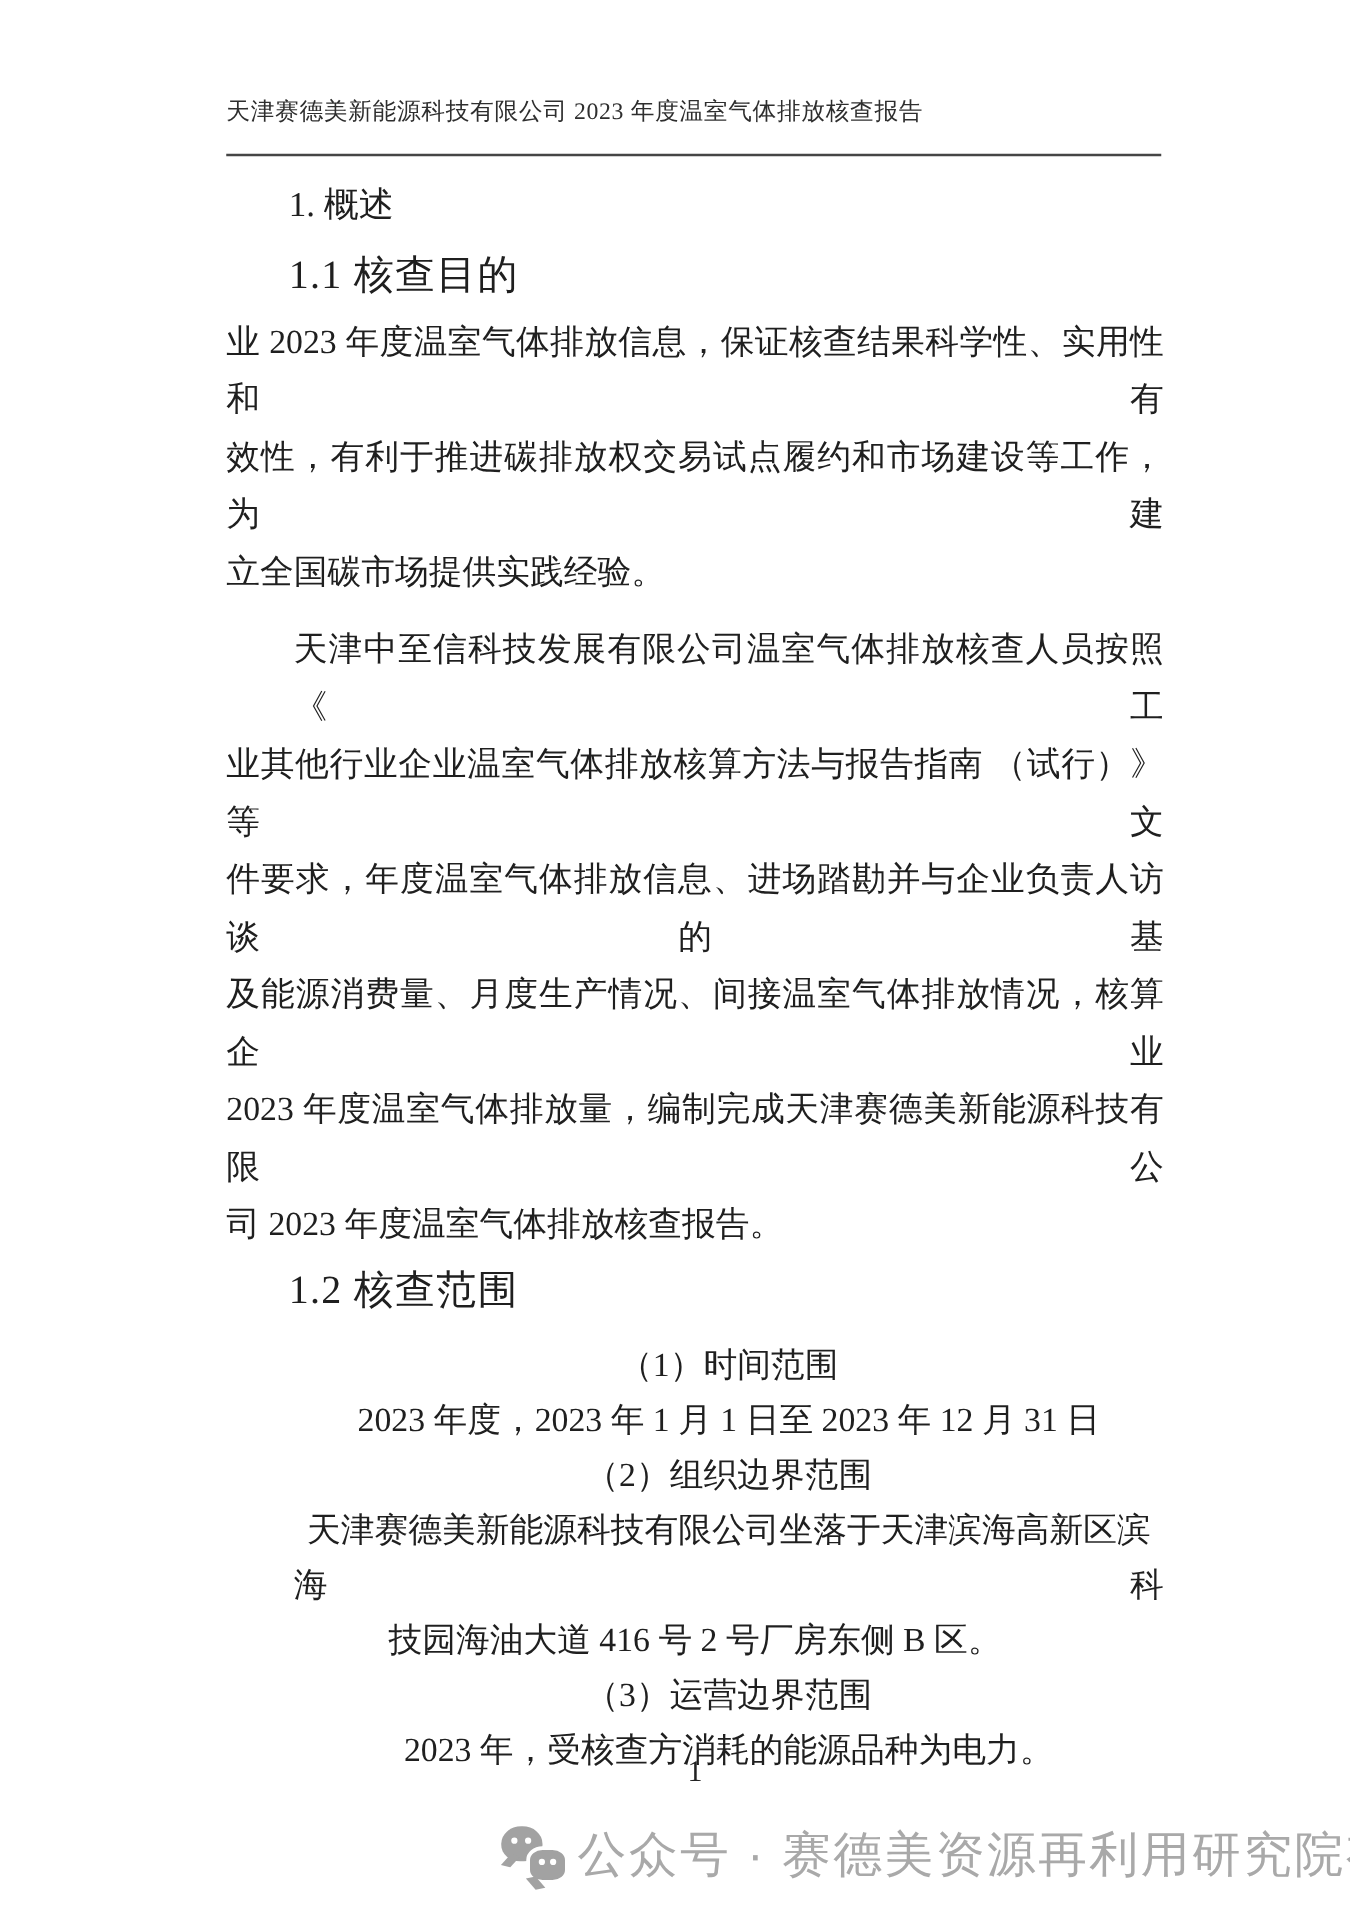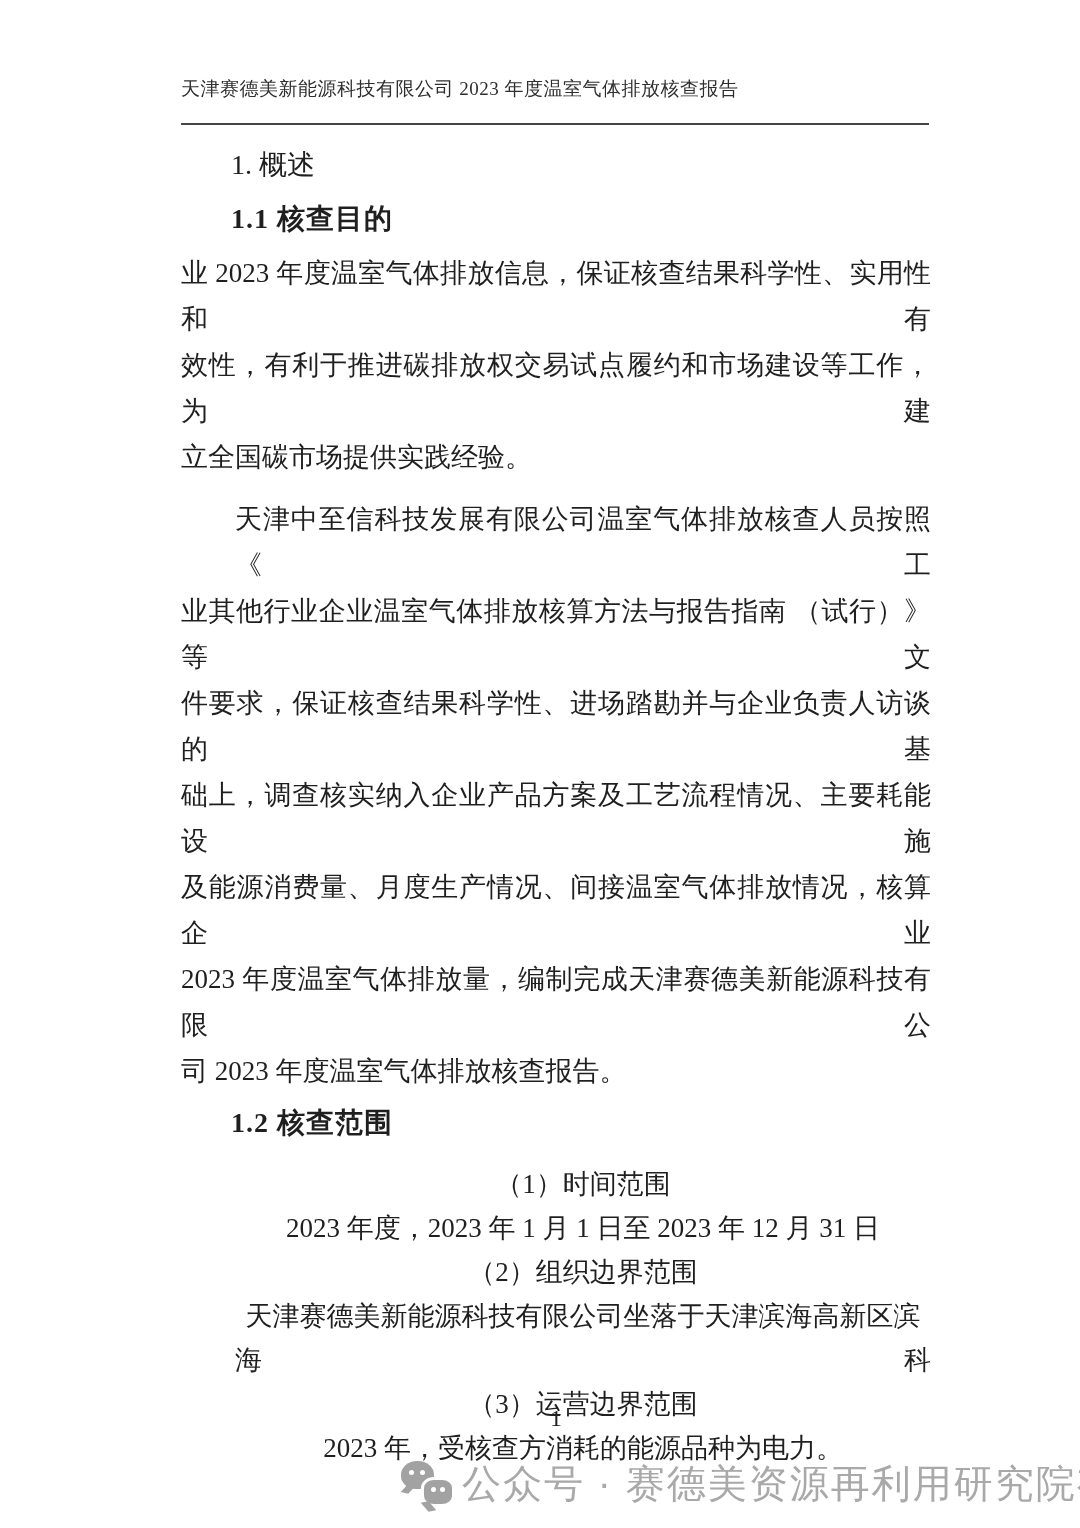--- a/index.html
+++ b/index.html
@@ -21,21 +21,21 @@
     position:absolute;left:181px;top:123px;width:748px;height:2px;
     background:#454545;
   }
 
   
   .content{
     position:absolute;left:181px;top:132px;width:750px;
     font-size:27px;
   }
   .h1{font-size:28px;line-height:42px;margin-top:12px;padding-left:50px;white-space:nowrap;}
-  .h2{font-size:28px;line-height:46px;font-weight:700;margin-top:10px;padding-left:50px;white-space:nowrap;letter-spacing:1px;}
+  .h2{font-size:32px;line-height:46px;font-weight:400;margin-top:10px;padding-left:50px;white-space:nowrap;letter-spacing:1px;}
   .h2.mt{margin-top:6px;}
   .para{margin-top:8px;}
   .para.np{margin-top:16px;}
   .line{line-height:46px;white-space:nowrap;}
   .scope .line{line-height:44px;text-align:center;}
   .indent{padding-left:54px;}
   .full{white-space:normal;text-align:justify;text-align-last:justify;}
 
   
   .page-number{
@@ -81,34 +81,34 @@
 
     <div class="para">
       <div class="line full">业 2023 年度温室气体排放信息，保证核查结果科学性、实用性和有</div>
       <div class="line full">效性，有利于推进碳排放权交易试点履约和市场建设等工作，为建</div>
       <div class="line">立全国碳市场提供实践经验。</div>
     </div>
 
     <div class="para np">
       <div class="line indent full">天津中至信科技发展有限公司温室气体排放核查人员按照《工</div>
       <div class="line full">业其他行业企业温室气体排放核算方法与报告指南 （试行）》等文</div>
-      <div class="line full">件要求，保证核查结果科学性、进场踏勘并与企业负责人访谈的基</div>
-      <div class="line full">础上，调查核实纳入企业产品方案及工艺流程情况、主要耗能设施</div>
+      <div class="line full">件要求，年度温室气体排放信息、进场踏勘并与企业负责人访谈的基</div>
       <div class="line full">及能源消费量、月度生产情况、间接温室气体排放情况，核算企业</div>
       <div class="line full">2023 年度温室气体排放量，编制完成天津赛德美新能源科技有限公</div>
       <div class="line">司 2023 年度温室气体排放核查报告。</div>
     </div>
 
     <div class="h2 mt">1.2 核查范围</div>
 
     <div class="para np scope">
       <div class="line indent">（1）时间范围</div>
       <div class="line indent">2023 年度，2023 年 1 月 1 日至 2023 年 12 月 31 日</div>
       <div class="line indent">（2）组织边界范围</div>
       <div class="line indent full">天津赛德美新能源科技有限公司坐落于天津滨海高新区滨海科</div>
+      <div class="line">技园海油大道 416 号 2 号厂房东侧 B 区。</div>
       <div class="line indent">（3）运营边界范围</div>
       <div class="line indent">2023 年，受核查方消耗的能源品种为电力。</div>
 
     </div>
 
   </div>
 
   <div class="page-number">1</div>
 
   <div class="watermark">

